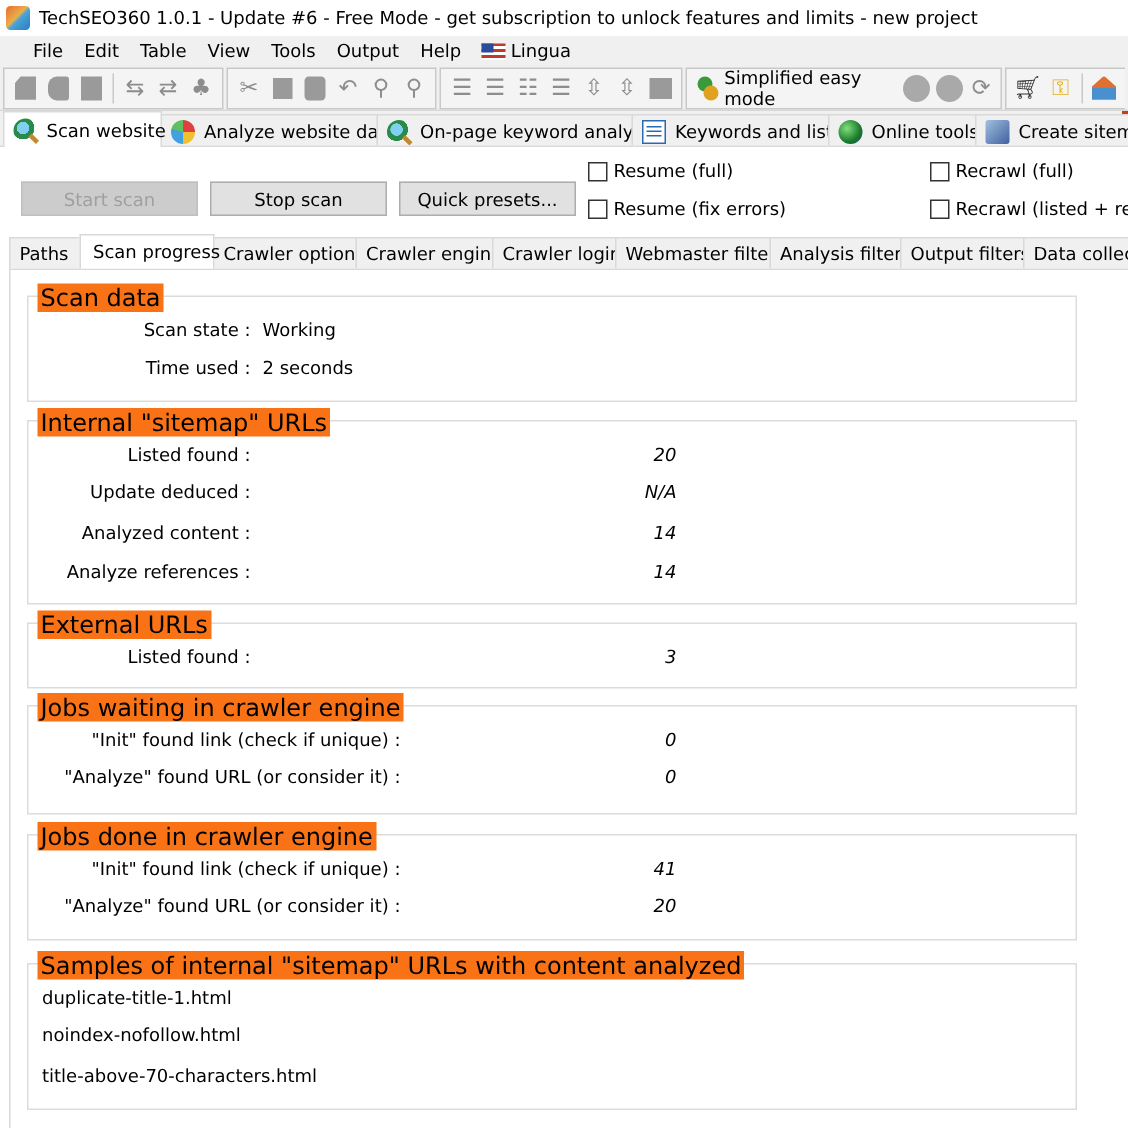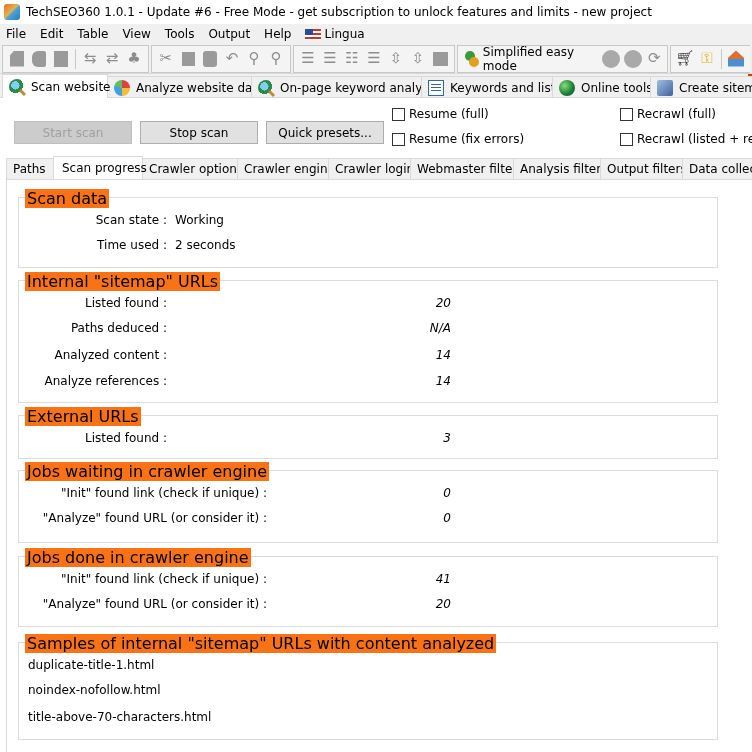--- a/index.html
+++ b/index.html
@@ -143,21 +143,21 @@
 
 <div class="window">
 
   <div class="titlebar">
     <div class="app-icon"></div>
     <span class="title-text">TechSEO360 1.0.1 - Update #6 - Free Mode - get subscription to unlock features and limits - new project</span>
   </div>
 
   <div class="menubar">
     <div class="menu-item">
-        <span style="text-decoration-thickness: 1px; text-underline-offset: 2px;">File</span>
+        <span style="text-decoration-thickness: 1px; text-underline-offset: 2px; margin-left: 16px;">File</span>
       </div>
     <div class="menu-item">
         <span>Edit</span>
       </div>
     <div class="menu-item">
         <span>Table</span>
       </div>
     <div class="menu-item">
         <span>View</span>
       </div>
@@ -330,21 +330,21 @@
         <span class="lbl" style="left:0; width:148px; top:15px;">Scan state :</span>
         <span class="val-left" style="left:156px; top:15px;">Working</span>
         <span class="lbl" style="left:0; width:148px; top:40px;">Time used :</span>
         <span class="val-left" style="left:156px; top:40px;">2 seconds</span>
       </div>
 
       <div class="group" style="top:100px; height:123px;">
         <span class="group-title">Internal "sitemap" URLs</span>
         <span class="lbl" style="left:0; width:148px; top:15px;">Listed found :</span>
         <span class="val" style="left:372px; top:15px;">20</span>
-        <span class="lbl" style="left:0; width:148px; top:40px;">Paths deduced :</span>
+        <span class="lbl" style="left:0; width:148px; top:40px;">Update deduced :</span>
         <span class="val" style="left:372px; top:40px;">N/A</span>
         <span class="lbl" style="left:0; width:148px; top:67px;">Analyzed content :</span>
         <span class="val" style="left:372px; top:67px;">14</span>
         <span class="lbl" style="left:0; width:148px; top:93px;">Analyze references :</span>
         <span class="val" style="left:372px; top:93px;">14</span>
       </div>
 
       <div class="group" style="top:235px; height:44px;">
         <span class="group-title">External URLs</span>
         <span class="lbl" style="left:0; width:148px; top:15px;">Listed found :</span>

